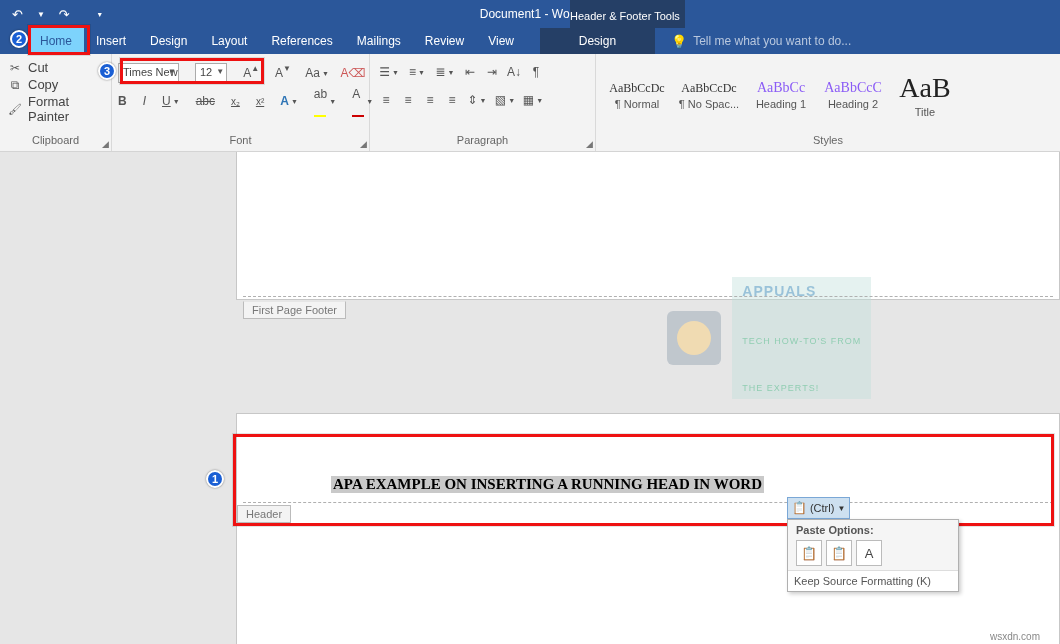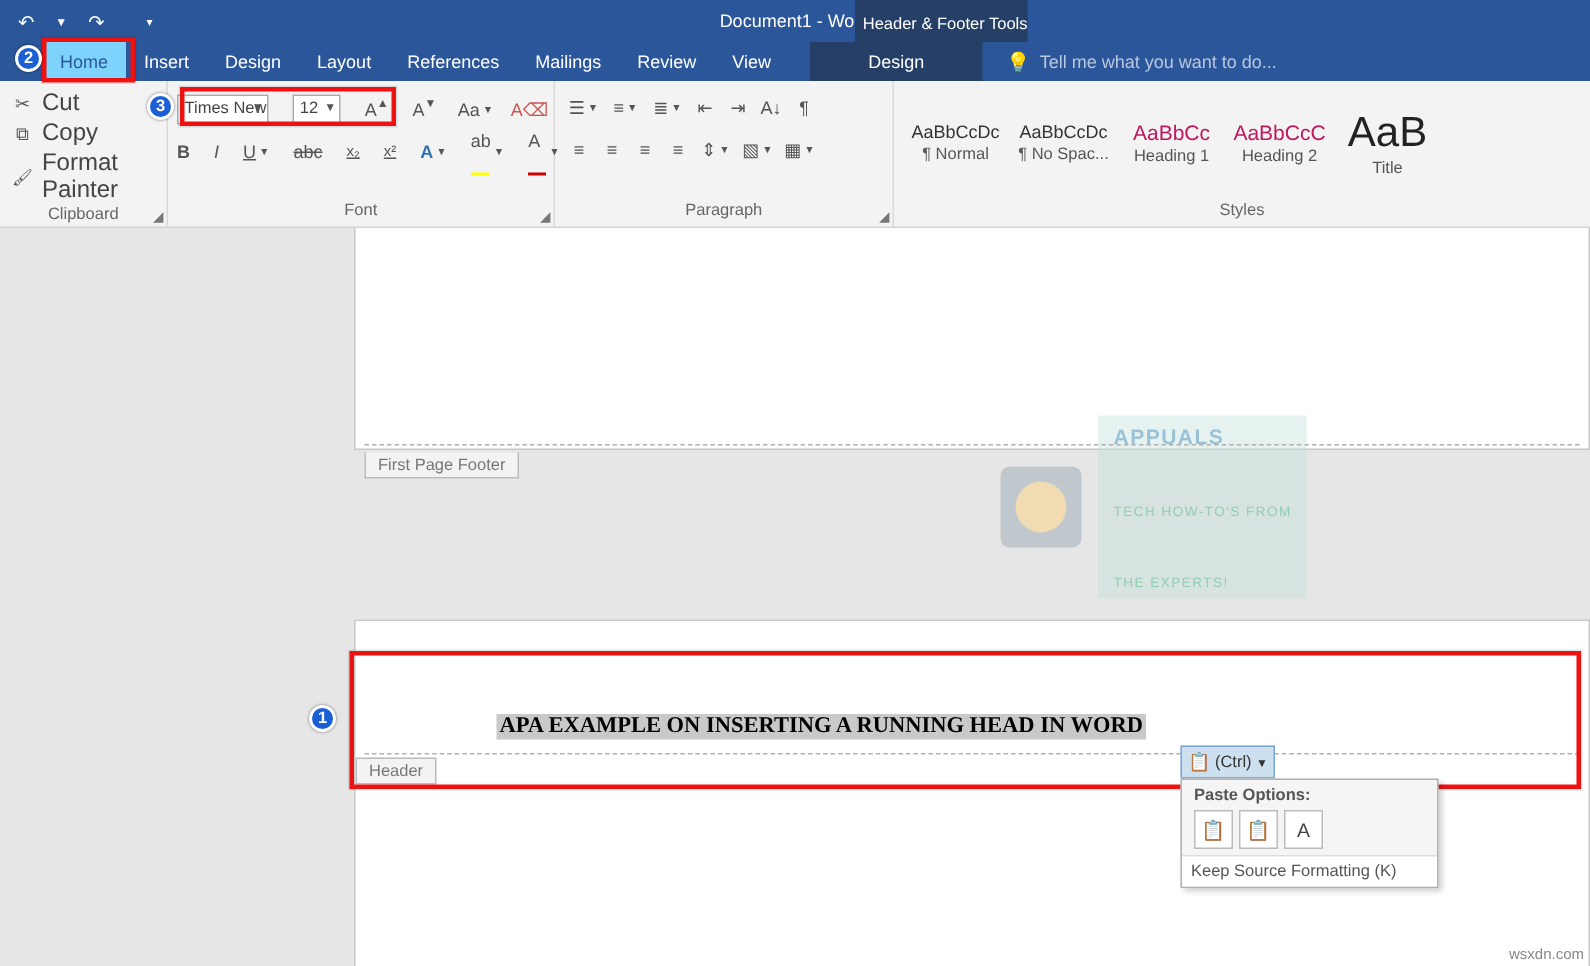--- a/index.html
+++ b/index.html
@@ -3,42 +3,42 @@
 <meta charset="utf-8">
 <style>
   * { box-sizing: border-box; margin: 0; padding: 0; font-family: "Segoe UI", Tahoma, sans-serif; }
   body { background: #e6e6e6; width: 1060px; height: 644px; overflow: hidden; position: relative; font-size: 12px; color: #444; }
 
   
   .titlebar { height: 28px; background: #2b579a; color: #fff; display: flex; align-items: center; position: relative; }
   .qat { display: flex; align-items: center; gap: 6px; padding-left: 8px; }
   .qat .icon, .qat .sep { color: #fff; font-size: 13px; padding: 2px 4px; }
   .title-center { position:absolute; left:0; right:0; text-align:center; pointer-events:none; font-size:12px; }
-  .title-header-tools { position:absolute; left:570px; width:115px; text-align:right; font-size:11px; top:6px; background:#253f66; height:22px; line-height:16px; padding-top:2px;}
+  .title-header-tools { position:absolute; left:570px; width:115px; text-align:left; font-size:11px; top:6px; background:#253f66; height:22px; line-height:16px; padding-top:2px;}
   .title-header-tools-bg { position:absolute; left:570px; width:115px; top:0; height:28px; background:#253f66; }
 
   
   .tabs { height: 26px; background: #2b579a; color: #fff; display: flex; align-items: stretch; font-size: 12px; }
   .tab { padding: 0 12px; display:flex; align-items:center; cursor:pointer; }
   .tab.file { background:#2b579a; color:#fff; font-weight:400; }
   .tab.active { background:#7dd3fc; color:#2b579a; }
   .tab.design-hf { background:#253f66; }
   .tellme { flex:1; display:flex; align-items:center; padding-left:16px; color:#b8c7de; font-size:12px; gap:6px;}
   .bulb { color:#f2c811; font-size:13px; }
 
   
   .ribbon { height: 98px; background: #f3f3f3; border-bottom: 1px solid #d4d4d4; display:flex; position:relative; }
   .group { border-right: 1px solid #d9d9d9; height: 100%; display:flex; flex-direction:column; justify-content:space-between; padding:4px 6px 0 6px; position:relative;}
   .group-label { font-size:11px; color:#666; text-align:center; height:18px; line-height:14px; position:relative;}
   .group-content { flex:1; display:flex; }
   .dlg-launcher { position:absolute; right:2px; bottom:2px; font-size:9px; color:#777; }
 
   
   .g-clipboard { width:112px; }
-  .clip-list { display:flex; flex-direction:column; gap:2px; padding-top:2px; font-size:16px; }
+  .clip-list { display:flex; flex-direction:column; gap:2px; padding-top:2px; font-size:13px; }
   .clip-item { display:flex; align-items:center; gap:6px; padding:0 2px; cursor:pointer;}
   .clip-item .ico { width:14px; text-align:center; color:#555; font-size:12px;}
   .clip-item.cut .ico::before { content:"✂"; }
   .clip-item.copy .ico::before { content:"⧉"; }
   .clip-item.fp .ico::before { content:"🖌"; font-size:11px;}
 
   
   .g-font { width:258px; }
   .font-row { display:flex; align-items:center; gap:16px; }
   .font-row1 { height:22px; margin-top:4px;}
@@ -56,22 +56,22 @@
   
   .g-para { width:226px; }
   .para-row { display:flex; gap:2px; }
   .para-row1 { height:22px; margin-top:4px;}
   .para-row2 { height:22px; margin-top:6px;}
 
   
   .g-styles { flex:1; border-right:none; }
   .styles-row { display:flex; align-items:center; height:62px; margin-top:6px; gap:2px; }
   .style-item { width:70px; height:60px; border:1px solid transparent; display:flex; flex-direction:column; align-items:center; justify-content:center; cursor:pointer; }
-  .style-preview { font-family: Liberation Sans, sans-serif; color:#333; }
-  .style-preview.h { color:#be185d; }
+  .style-preview { font-family: Liberation Serif, serif; color:#333; }
+  .style-preview.h { color:#8b5cf6; }
   .style-preview.title { font-size:22px; color:#222; }
   .style-label { font-size:11px; color:#555; margin-top:2px; }
 
   
   .redbox { position:absolute; border:3px solid #e11; box-shadow:0 0 0 1px rgba(0,0,0,.1); pointer-events:none; }
   .redbox.tab-home { left:28px; top:25px; width:62px; height:30px; }
   .redbox.font-combo { left:120px; top:58px; width:144px; height:26px; }
   .redbox.header-area { left:233px; top:434px; width:821px; height:92px; }
 
   
@@ -103,21 +103,21 @@
   
   .paste-btn { position:absolute; left:787px; top:497px; height:22px; background:#cde0f0; border:1px solid #7aa7d6; display:flex; align-items:center; font-size:11px; color:#333; padding:0 4px; gap:3px; z-index:40;}
   .paste-btn .ico { font-size:12px; }
   .paste-btn .dd { font-size:8px; }
   .paste-pop { position:absolute; left:787px; top:519px; width:172px; background:#f5f5f5; border:1px solid #b0b0b0; box-shadow:2px 2px 4px rgba(0,0,0,.2); z-index:40;}
   .paste-pop .hdr { font-weight:bold; font-size:11px; padding:4px 8px 2px 8px; color:#555;}
   .paste-pop .opts { display:flex; gap:4px; padding:2px 8px 4px 8px; }
   .paste-pop .opt { width:26px; height:26px; border:1px solid #bbb; background:#fff; display:flex; align-items:center; justify-content:center; font-size:13px;}
   .paste-pop .hint { background:#fff; border-top:1px solid #ddd; padding:4px 6px; font-size:11px; color:#555;}
 
-  .attribution { position:absolute; right:4px; bottom:2px; font-size:10px; color:#888;text-align:center; }
+  .attribution { position:absolute; right:20px; bottom:2px; font-size:10px; color:#888;text-align:center; }
 
   
   .u-under { text-decoration: underline; }
   .strike { text-decoration: line-through; }
 </style>
 </head>
 <body>
 
 <div class="titlebar">
   <div class="qat">

